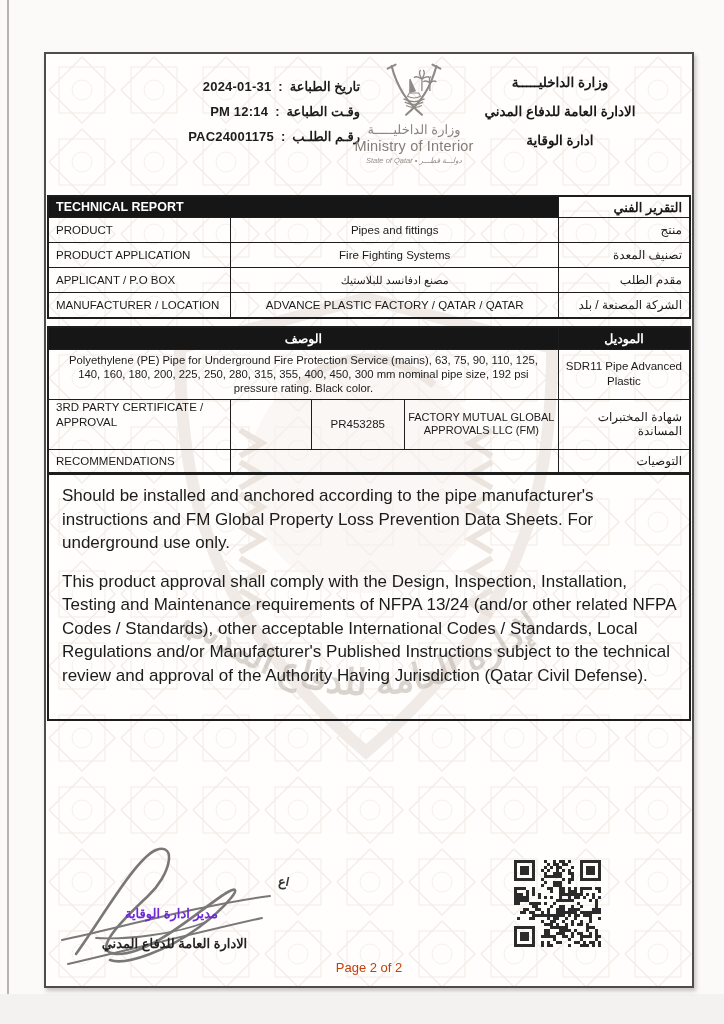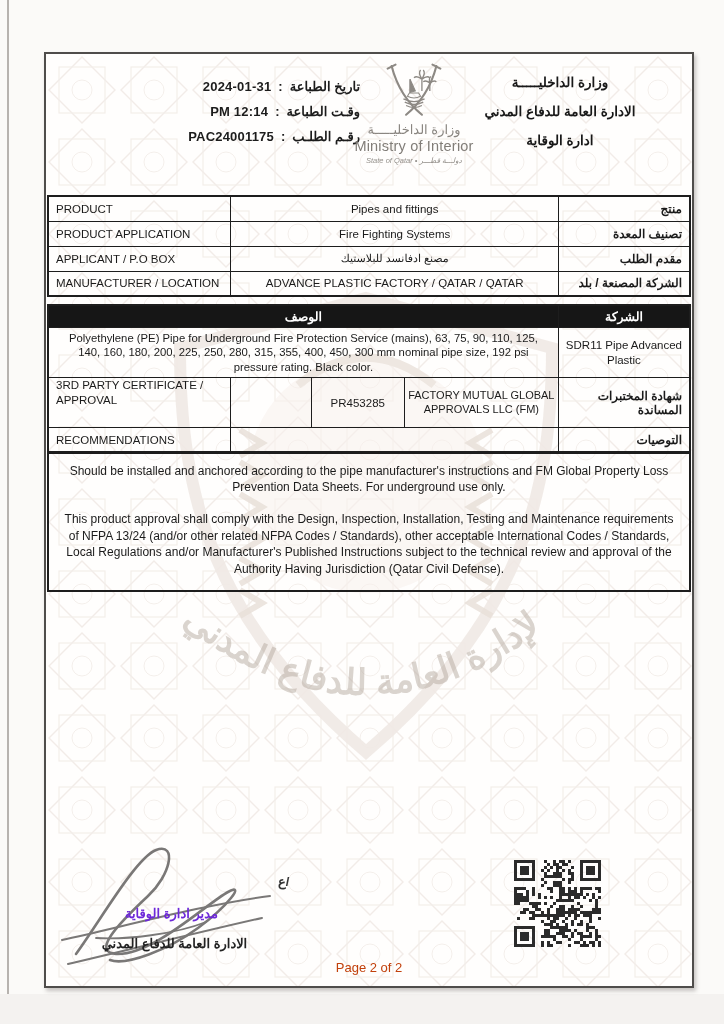--- a/index.html
+++ b/index.html
@@ -34,30 +34,30 @@
   .report-wrap { position:absolute; top:141px; left:1px; right:1px; }
   table { border-collapse:collapse; width:100%; table-layout:fixed; }
   table.t1, table.t2 { border:2px solid #1d1d1d; }
   td { border:1.4px solid #1d1d1d; color:#1b1b1b; overflow:hidden; }
   .blackbar { background:#161616; color:#fff; font-weight:bold; font-size:12.5px; padding:3px 0 3px 7px; }
   .blackbar.center { text-align:center; padding-left:0; }
   .arhdr { text-align:right; font-weight:bold; font-size:13px; padding-right:7px; direction:rtl; }
   .lblcell { font-size:11.5px; padding-left:7px; height:25px; }
   .valcell { font-size:11.5px; text-align:center; }
   .valcell.ar { direction:rtl; font-size:11px; }
-  .arcell { text-align:right; font-weight:bold; font-size:12px; padding-right:7px; direction:rtl; }
+  .arcell { text-align:right; font-weight:normal; font-size:12px; padding-right:7px; direction:rtl; }
   .desccell { font-size:11.3px; text-align:center; line-height:1.28; padding:3px 10px; }
   .modelcell { font-size:11.5px; text-align:center; line-height:1.3; padding:2px 4px; }
   .certrow td { height:50px; }
   .fm-cell { font-size:11px; text-align:center; line-height:1.25; padding:2px 3px; }
   .recrow td { height:24px; }
   .tgap { height:7px; }
 
-  .bigblock { border:2px solid #1d1d1d; border-top-width:1.4px; padding:9px 13px 13px; text-align:center;
-              font-size:12px; line-height:1.38; color:#1b1b1b; background:transparent; }
+  .bigblock { border:2px solid #1d1d1d; border-top-width:1.4px; padding:9px 13px 32px; text-align:left;
+              font-size:17px; line-height:1.38; color:#1b1b1b; background:transparent; }
   .fm-lines { margin-top:15px; }
   .compliance { margin-top:15px; }
 
   
   .sig-svg { position:absolute; left:10px; top:788px; }
   .sig-title1 { position:absolute; left:38px; top:852px; width:175px; text-align:center; font-weight:bold; font-size:13px; color:#6d28d9; direction:rtl; }
   .sig-title2 { position:absolute; left:26px; top:882px; width:205px; text-align:center; font-weight:bold; font-size:13px; color:#222; direction:rtl; }
   .deputy-mark { position:absolute; left:232px; top:820px; font-weight:bold; font-size:13px; color:#333; direction:ltr; }
 
   .qr-box { position:absolute; left:468px; top:806px; width:90px; height:90px; }
@@ -164,20 +164,24 @@
 
   <div class="report-wrap">
 
     <table class="t1">
       <colgroup>
           <col style="width:28.5%">
           <col style="width:51%">
           <col style="width:20.5%">
         </colgroup>
       <tbody>
+          <tr>
+        <td class="blackbar" colspan="2">TECHNICAL REPORT</td>
+        <td class="arhdr">التقرير الفني</td>
+      </tr>
       <tr>
         <td class="lblcell">PRODUCT</td>
         <td class="valcell">Pipes and fittings</td>
         <td class="arcell">منتج</td>
       </tr>
       <tr>
         <td class="lblcell">PRODUCT APPLICATION</td>
         <td class="valcell">Fire Fighting Systems</td>
         <td class="arcell">تصنيف المعدة</td>
       </tr>
@@ -200,21 +204,21 @@
       <colgroup>
           <col style="width:28.5%">
           <col style="width:12.5%">
           <col style="width:14.5%">
           <col style="width:24%">
           <col style="width:20.5%">
         </colgroup>
       <tbody>
           <tr>
         <td class="blackbar center" colspan="4" style="height:21px;">الوصف</td>
-        <td class="blackbar center">الشركة</td>
+        <td class="blackbar center">الموديل</td>
       </tr>
       <tr>
         <td class="desccell" colspan="4" style="height:42px;">Polyethylene (PE) Pipe for Underground Fire Protection Service (mains), 63, 75, 90, 110, 125, 140, 160, 180, 200, 225, 250, 280, 315, 355, 400, 450, 300 mm nominal pipe size, 192 psi pressure rating. Black color.</td>
         <td class="modelcell">SDR11 Pipe Advanced Plastic</td>
       </tr>
       <tr class="certrow">
         <td class="lblcell" style="vertical-align:top; padding-top:0; line-height:1.3;">3RD PARTY CERTIFICATE / APPROVAL</td>
         <td></td>
         <td class="valcell">PR453285</td>
         <td class="fm-cell">FACTORY MUTUAL GLOBAL APPROVALS LLC (FM)</td>

